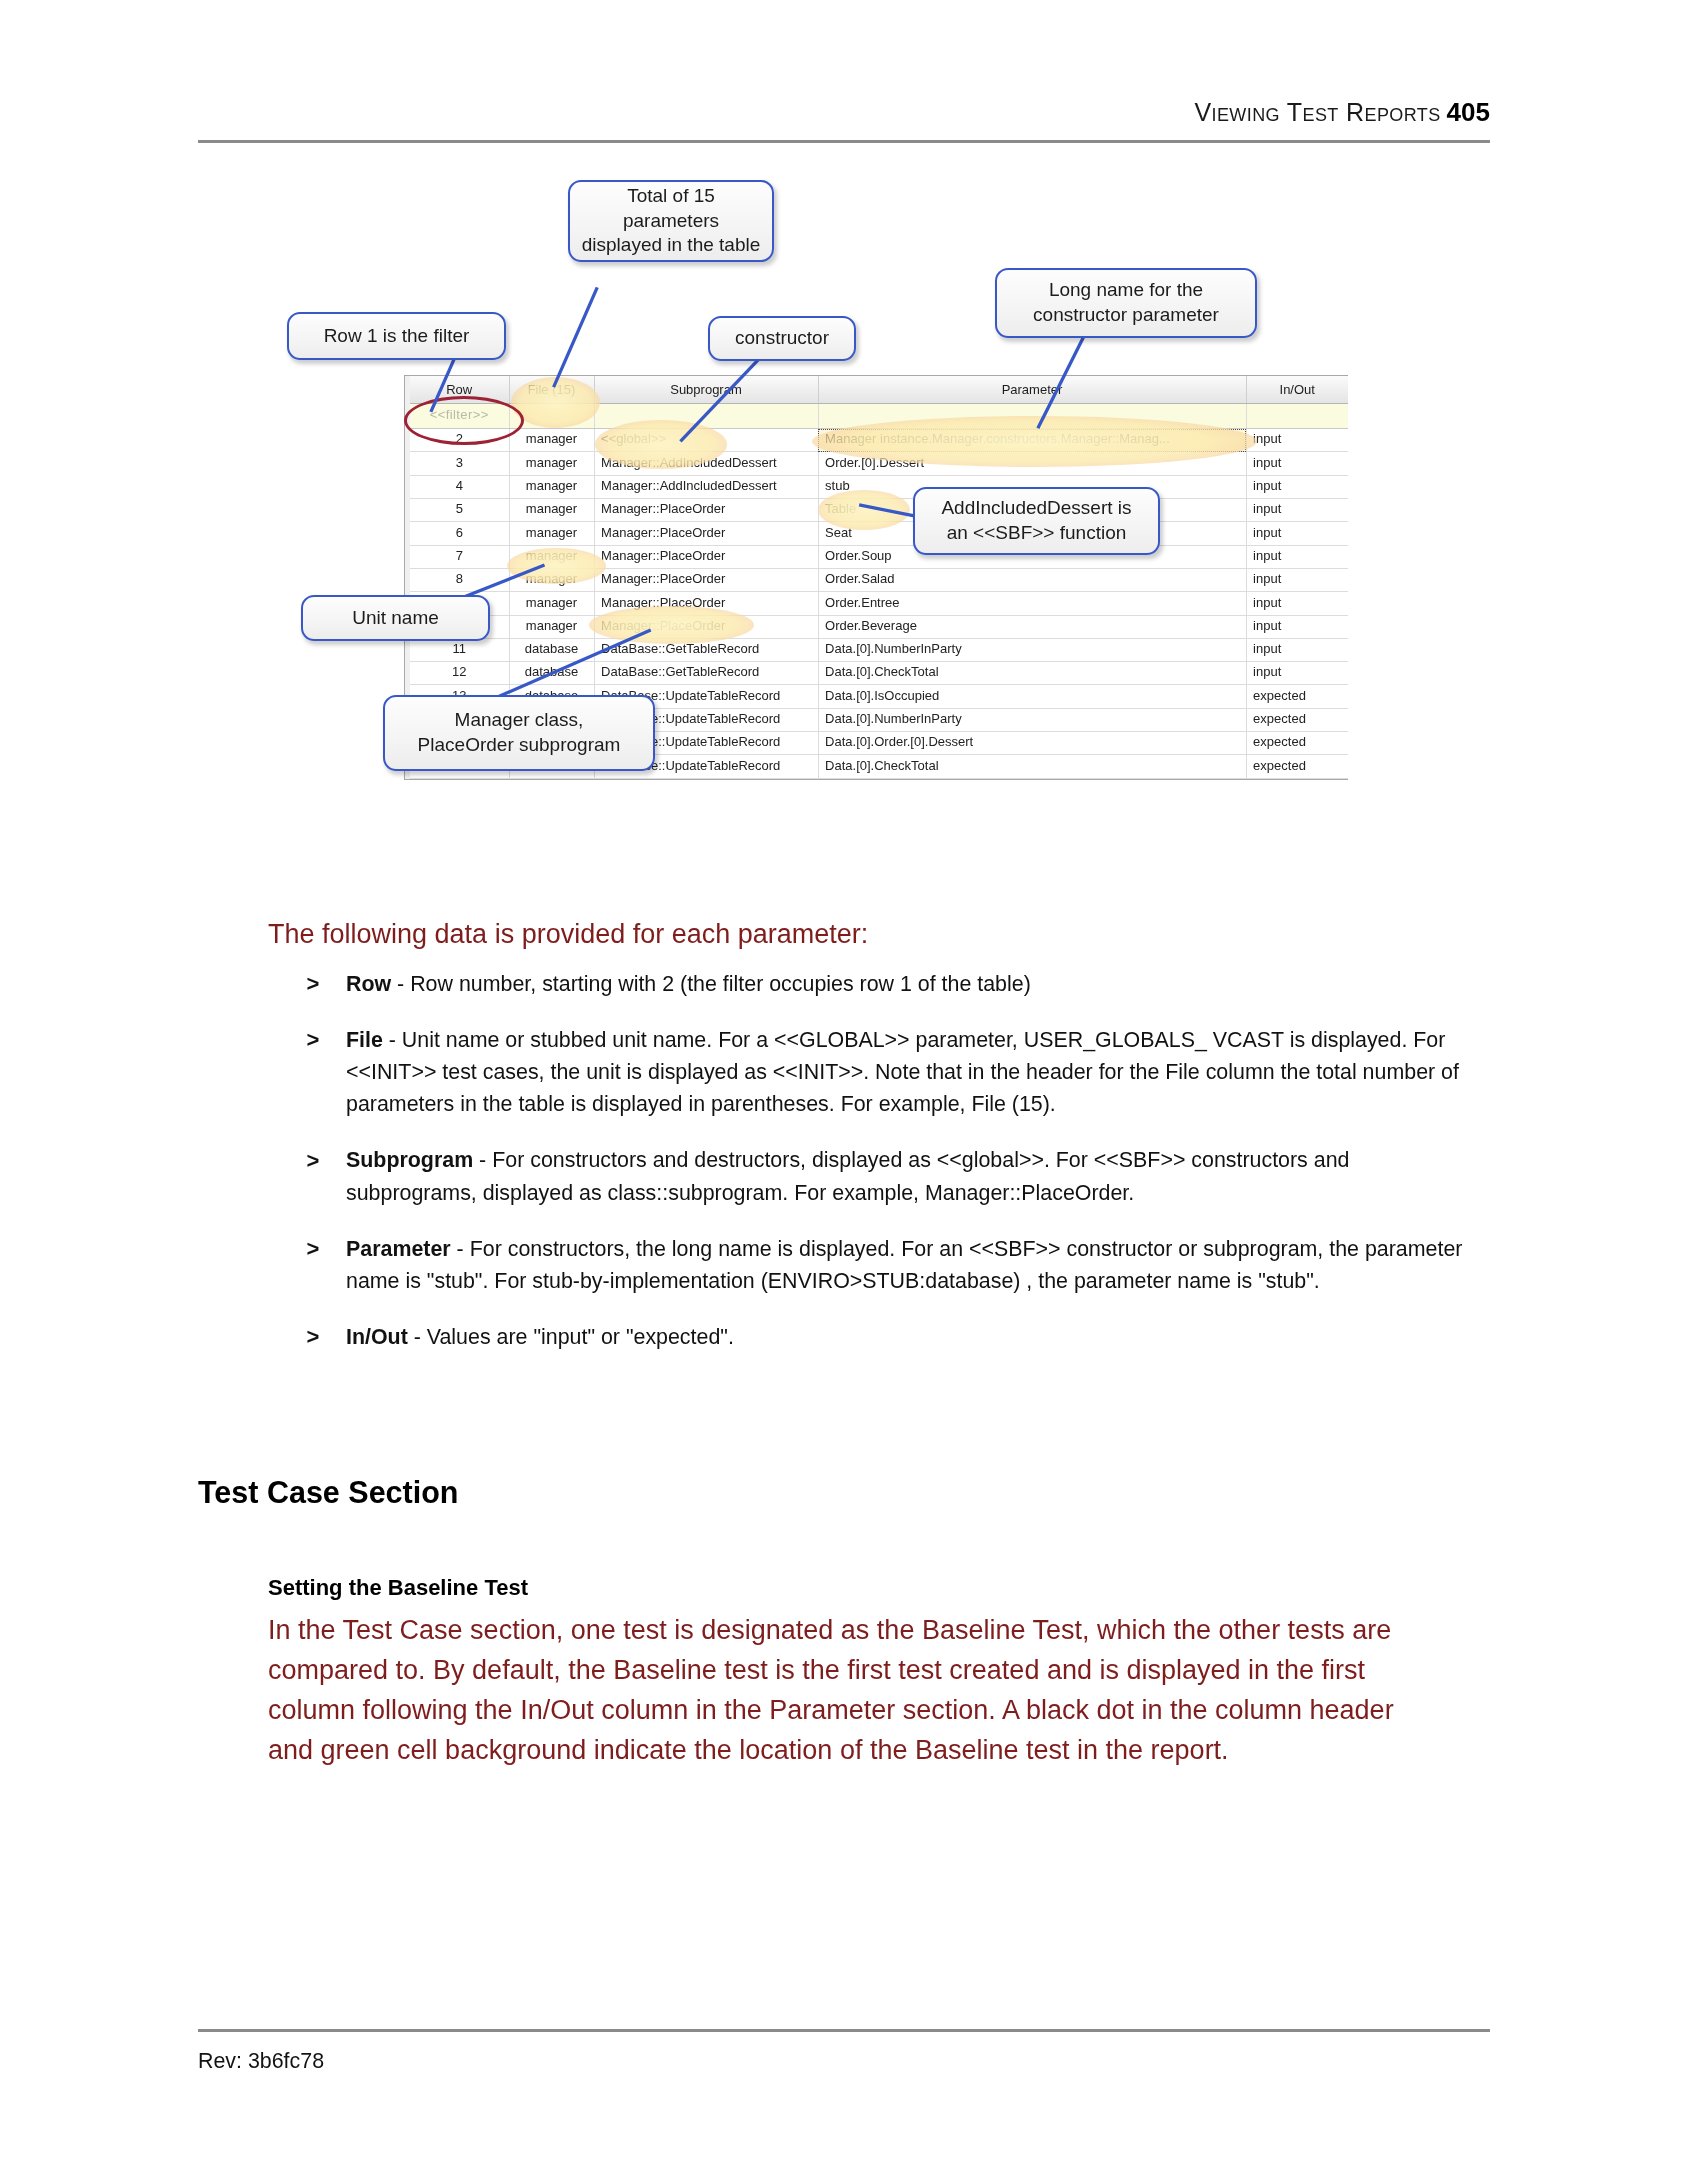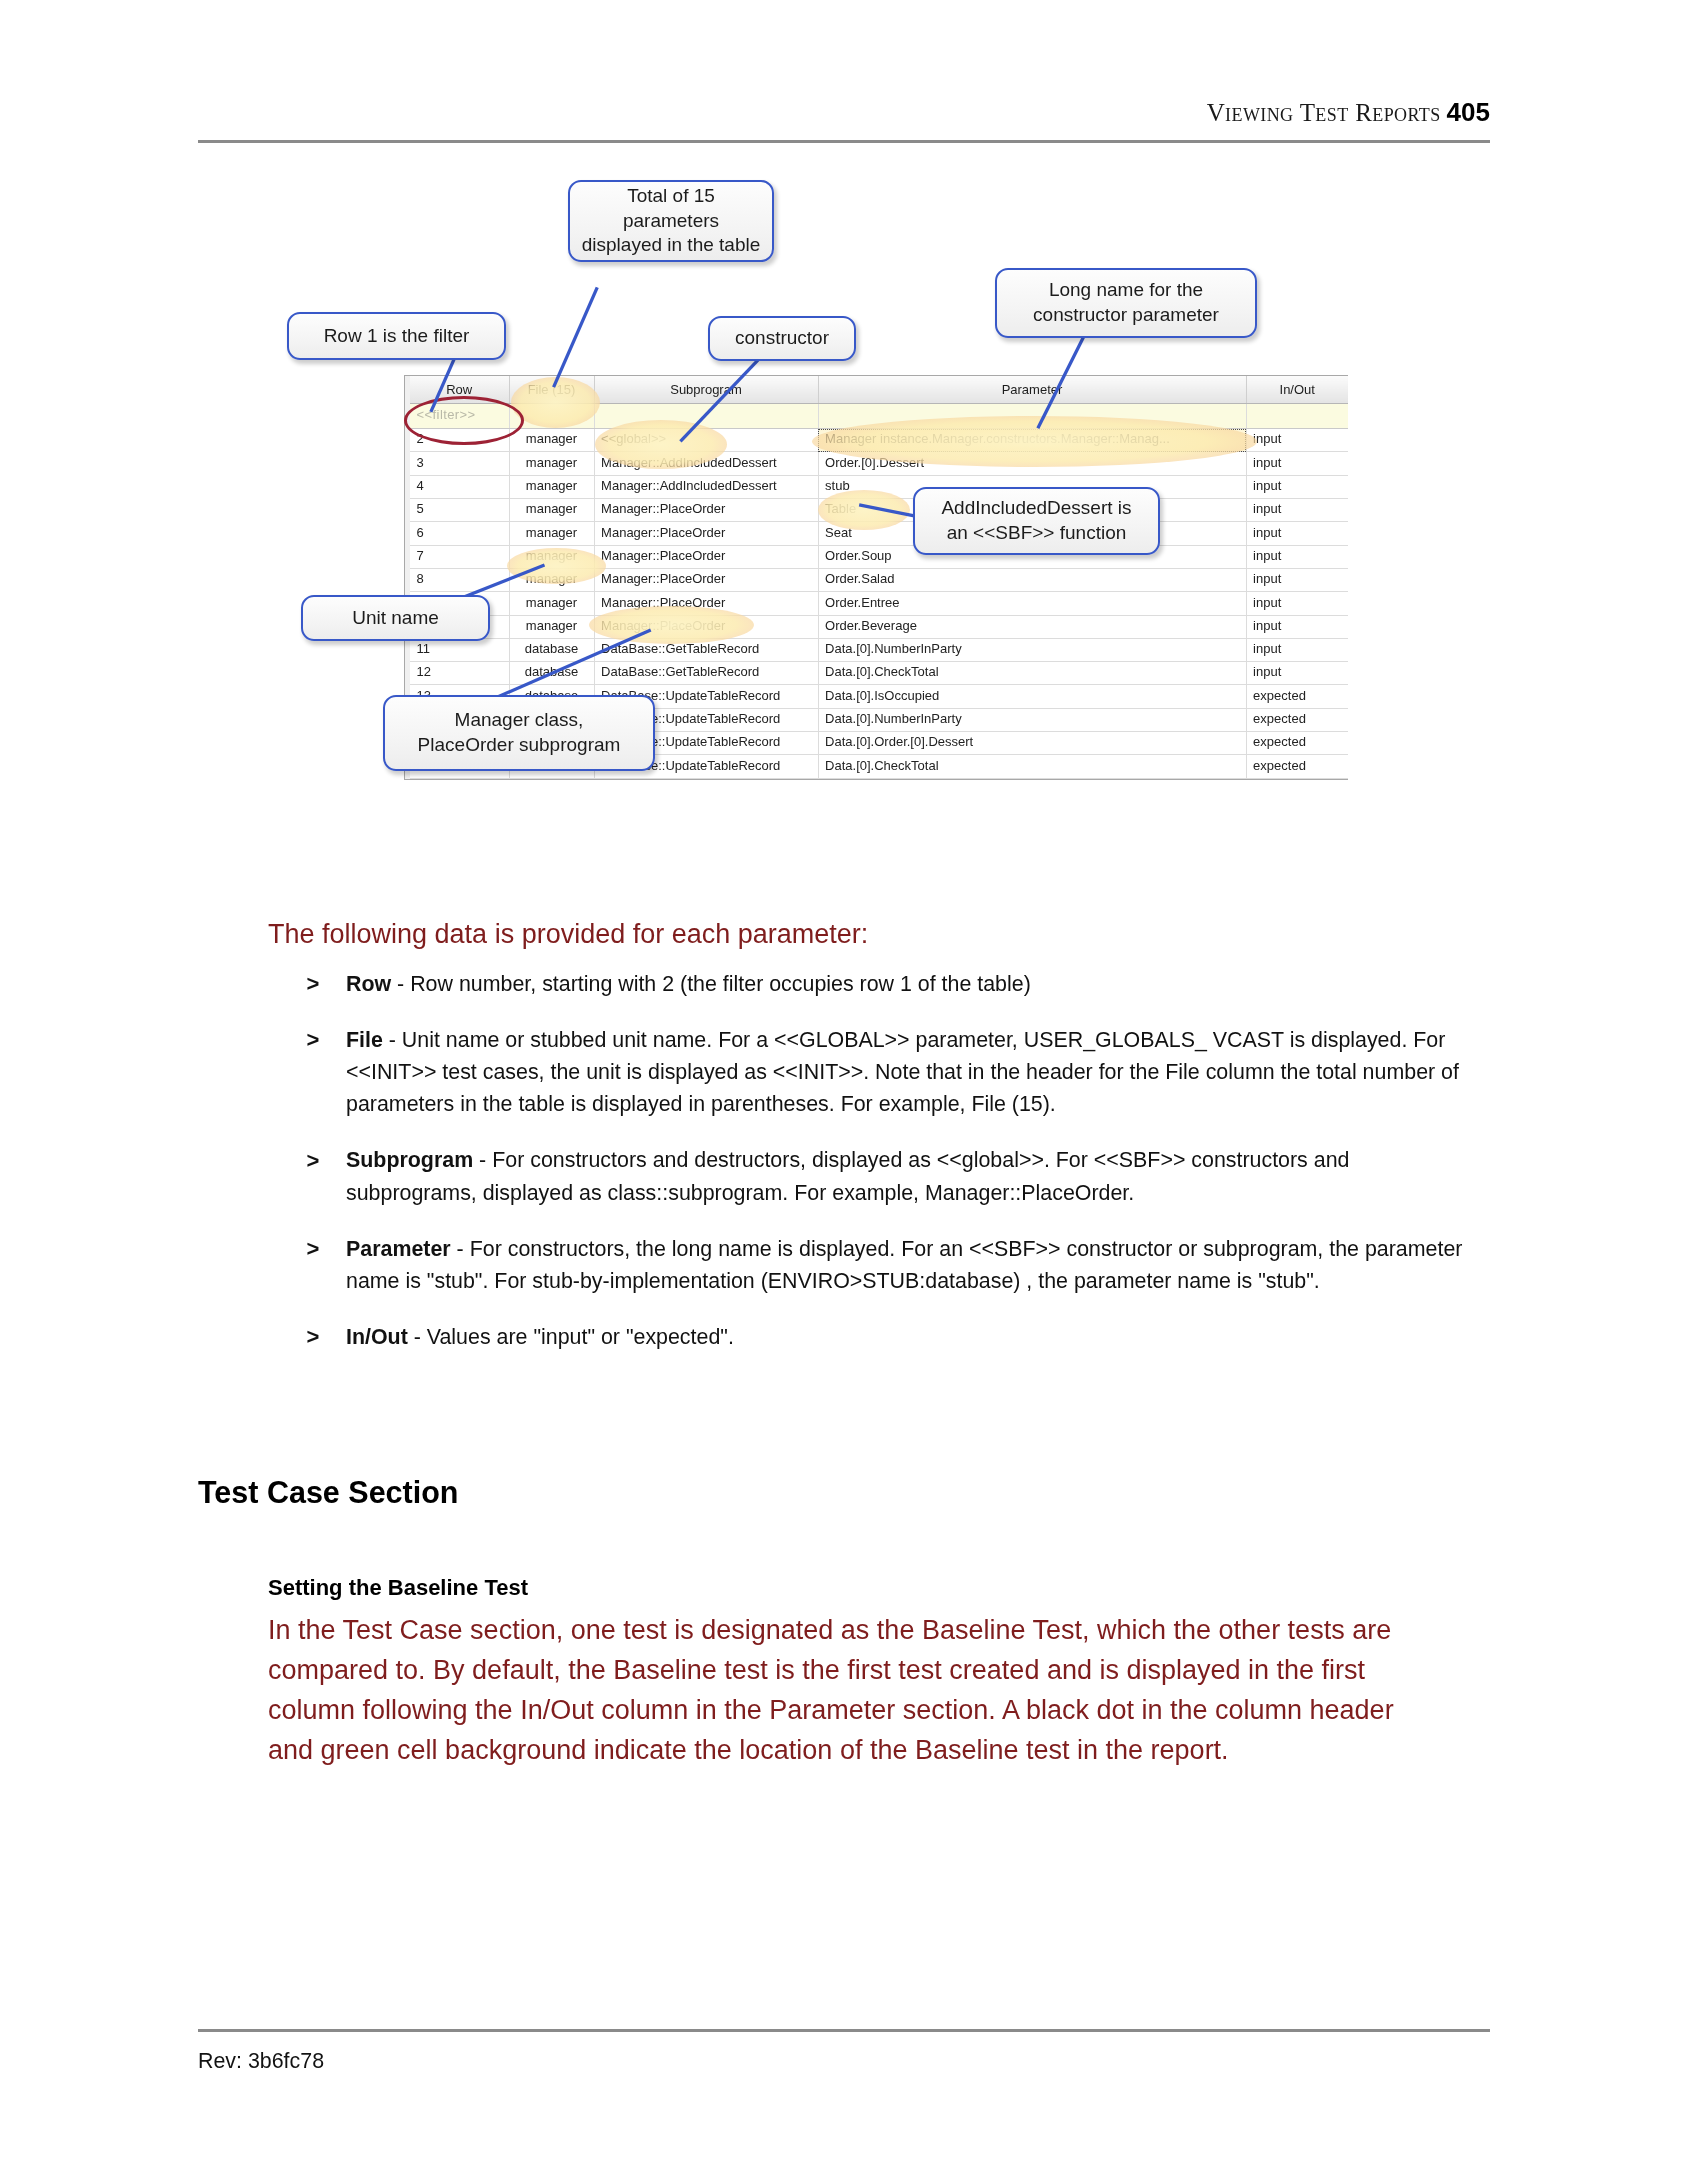--- a/index.html
+++ b/index.html
@@ -16,21 +16,20 @@
 
   
   .page-header {
     position:absolute; left:198px; top:97px; width:1292px;
     text-align:right;
   }
   .hdr-title {
     font-size:25px; letter-spacing:0.4px; color:#1a1a1a;
     font-variant:small-caps;
     display:inline;
-    font-family:Liberation Serif, serif;
   }
   .hdr-num { font-size:26px; font-weight:bold; margin-left:6px; display:inline; }
   .hdr-rule {
     position:absolute; left:198px; top:140px; width:1292px; height:2.5px;
     background:#8a8a8a;
   }
 
   
   .figure { position:absolute; left:0; top:0; width:1687px; height:890px; }
 
@@ -74,21 +73,21 @@
     background:#ffffff;
     height:16.5px;
   }
   .grid tbody td:last-child { border-right:none; }
   .grid tbody tr.filter-row td {
     background:#fbfbe0;
     height:18px;
     border-bottom:1.6px solid #c9c9c9;
   }
   .filter-text { color:#b9b9a8; letter-spacing:0.4px; }
-  .td-row { text-align:left; padding-left:8.2px; }
+  .td-row { text-align:center; padding-left:8.2px; }
   .td-file { text-align:center; }
   .td-io { text-align:left; padding-left:10px; }
 
   
   .sel-cell {
     outline:0.8px dotted #4a4a4a;
     outline-offset:-1.6px;
     background:#fdf6d8 !important;
   }
 

